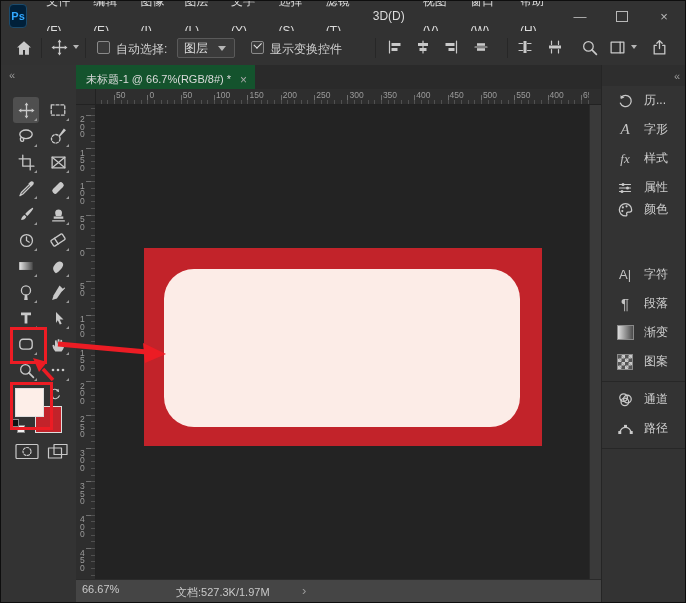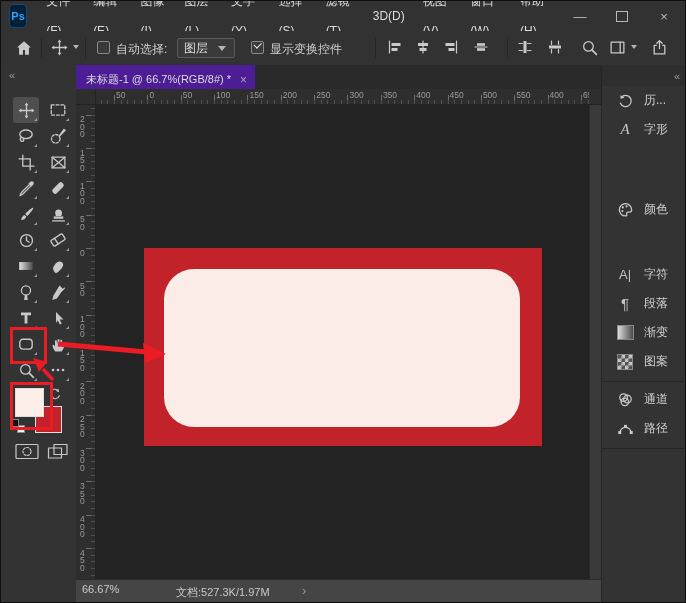--- a/index.html
+++ b/index.html
@@ -50,21 +50,21 @@
   .collapse{font-size:11px;color:#9a9a9a;letter-spacing:-1px}
   .tool{position:absolute;width:26px;height:26px;display:flex;align-items:center;justify-content:center;border-radius:3px}
   .tool::after{content:"";position:absolute;right:2px;bottom:2px;
     border-left:3px solid transparent;border-bottom:3px solid #9a9a9a}
   .tool.sel{background:#4f4f4f}
   .swatch{position:absolute;box-sizing:border-box;border:1px solid #dedede}
 
   
   .docarea{position:absolute;left:75px;top:64px;width:525px;bottom:0;background:#2c2c2c}
   .tabbar{position:absolute;left:0;top:0;width:100%;height:24px;background:#2a2a2a;border-bottom:1px solid #222}
-  .tab{position:absolute;left:0;top:0;height:29px;background:#4c1d95;display:flex;align-items:center;
+  .tab{position:absolute;left:0;top:0;height:29px;background:#14532d;display:flex;align-items:center;
     padding:0 8px 0 10px;font-size:11px;color:#dcdcdc;white-space:nowrap}
   .tabclose{margin-left:9px;color:#a8a8a8;font-size:12px}
   .corner{position:absolute;left:0;top:24px;width:20px;height:16px;background:#2e2e2e;
     border-right:1px solid #222;border-bottom:1px solid #222;box-sizing:border-box}
   .hruler{position:absolute;left:20px;top:24px;width:493px;height:16px;background:#2e2e2e;
     border-bottom:1px solid #222;box-sizing:border-box;overflow:hidden;
     background-image:
       repeating-linear-gradient(90deg,transparent 0 4.7px,#505050 4.7px 5.7px,transparent 5.7px 6.67px),
       repeating-linear-gradient(90deg,transparent 0 18.05px,#6e6e6e 18.05px 19.05px,transparent 19.05px 33.35px);
     background-size:100% 4px,100% 9px;background-position:left bottom,left bottom;background-repeat:no-repeat,no-repeat}
@@ -451,20 +451,35 @@
           <path d="M3.2 10.5A5.3 5.3 0 1 0 4 5"></path>
           <path class="f" d="M3.2 3l.4 3.6L7 5.2z"></path>
         </svg>
       </span>
     <span class="plabel">历...</span>
   </div>
   <div class="pitem" style="top:50px">
     <span class="picon serifA">A</span>
     <span class="plabel">字形</span>
   </div>
+  <div class="pitem" style="top:79px">
+    <span class="picon fxic">fx</span>
+    <span class="plabel">样式</span>
+  </div>
+  <div class="pitem" style="top:108px">
+    <span class="picon">
+        <svg class="ic" width="16" height="16" viewBox="0 0 16 16">
+          <path d="M2.5 4.5h11M2.5 8h11M2.5 11.5h11"></path>
+          <circle class="f" cx="6" cy="4.5" r="1.5"></circle>
+          <circle class="f" cx="10.5" cy="8" r="1.5"></circle>
+          <circle class="f" cx="5" cy="11.5" r="1.5"></circle>
+        </svg>
+      </span>
+    <span class="plabel">属性</span>
+  </div>
   <div class="pitem" style="top:130px">
     <span class="picon">
         <svg class="ic" width="17" height="17" viewBox="0 0 16 16">
           <path d="M8 2.5a5.8 5.8 0 1 0 0 11.6c1.2 0 1.6-.8 1.2-1.7-.4-.9 0-1.9 1.2-1.9h1.4c1.2 0 2-.9 2-2C13.8 5 11.2 2.5 8 2.5z"></path>
           <circle class="f" cx="5.5" cy="6" r="1"></circle>
           <circle class="f" cx="9" cy="5" r="1"></circle>
           <circle class="f" cx="5" cy="9.5" r="1"></circle>
         </svg>
       </span>
     <span class="plabel">颜色</span>

